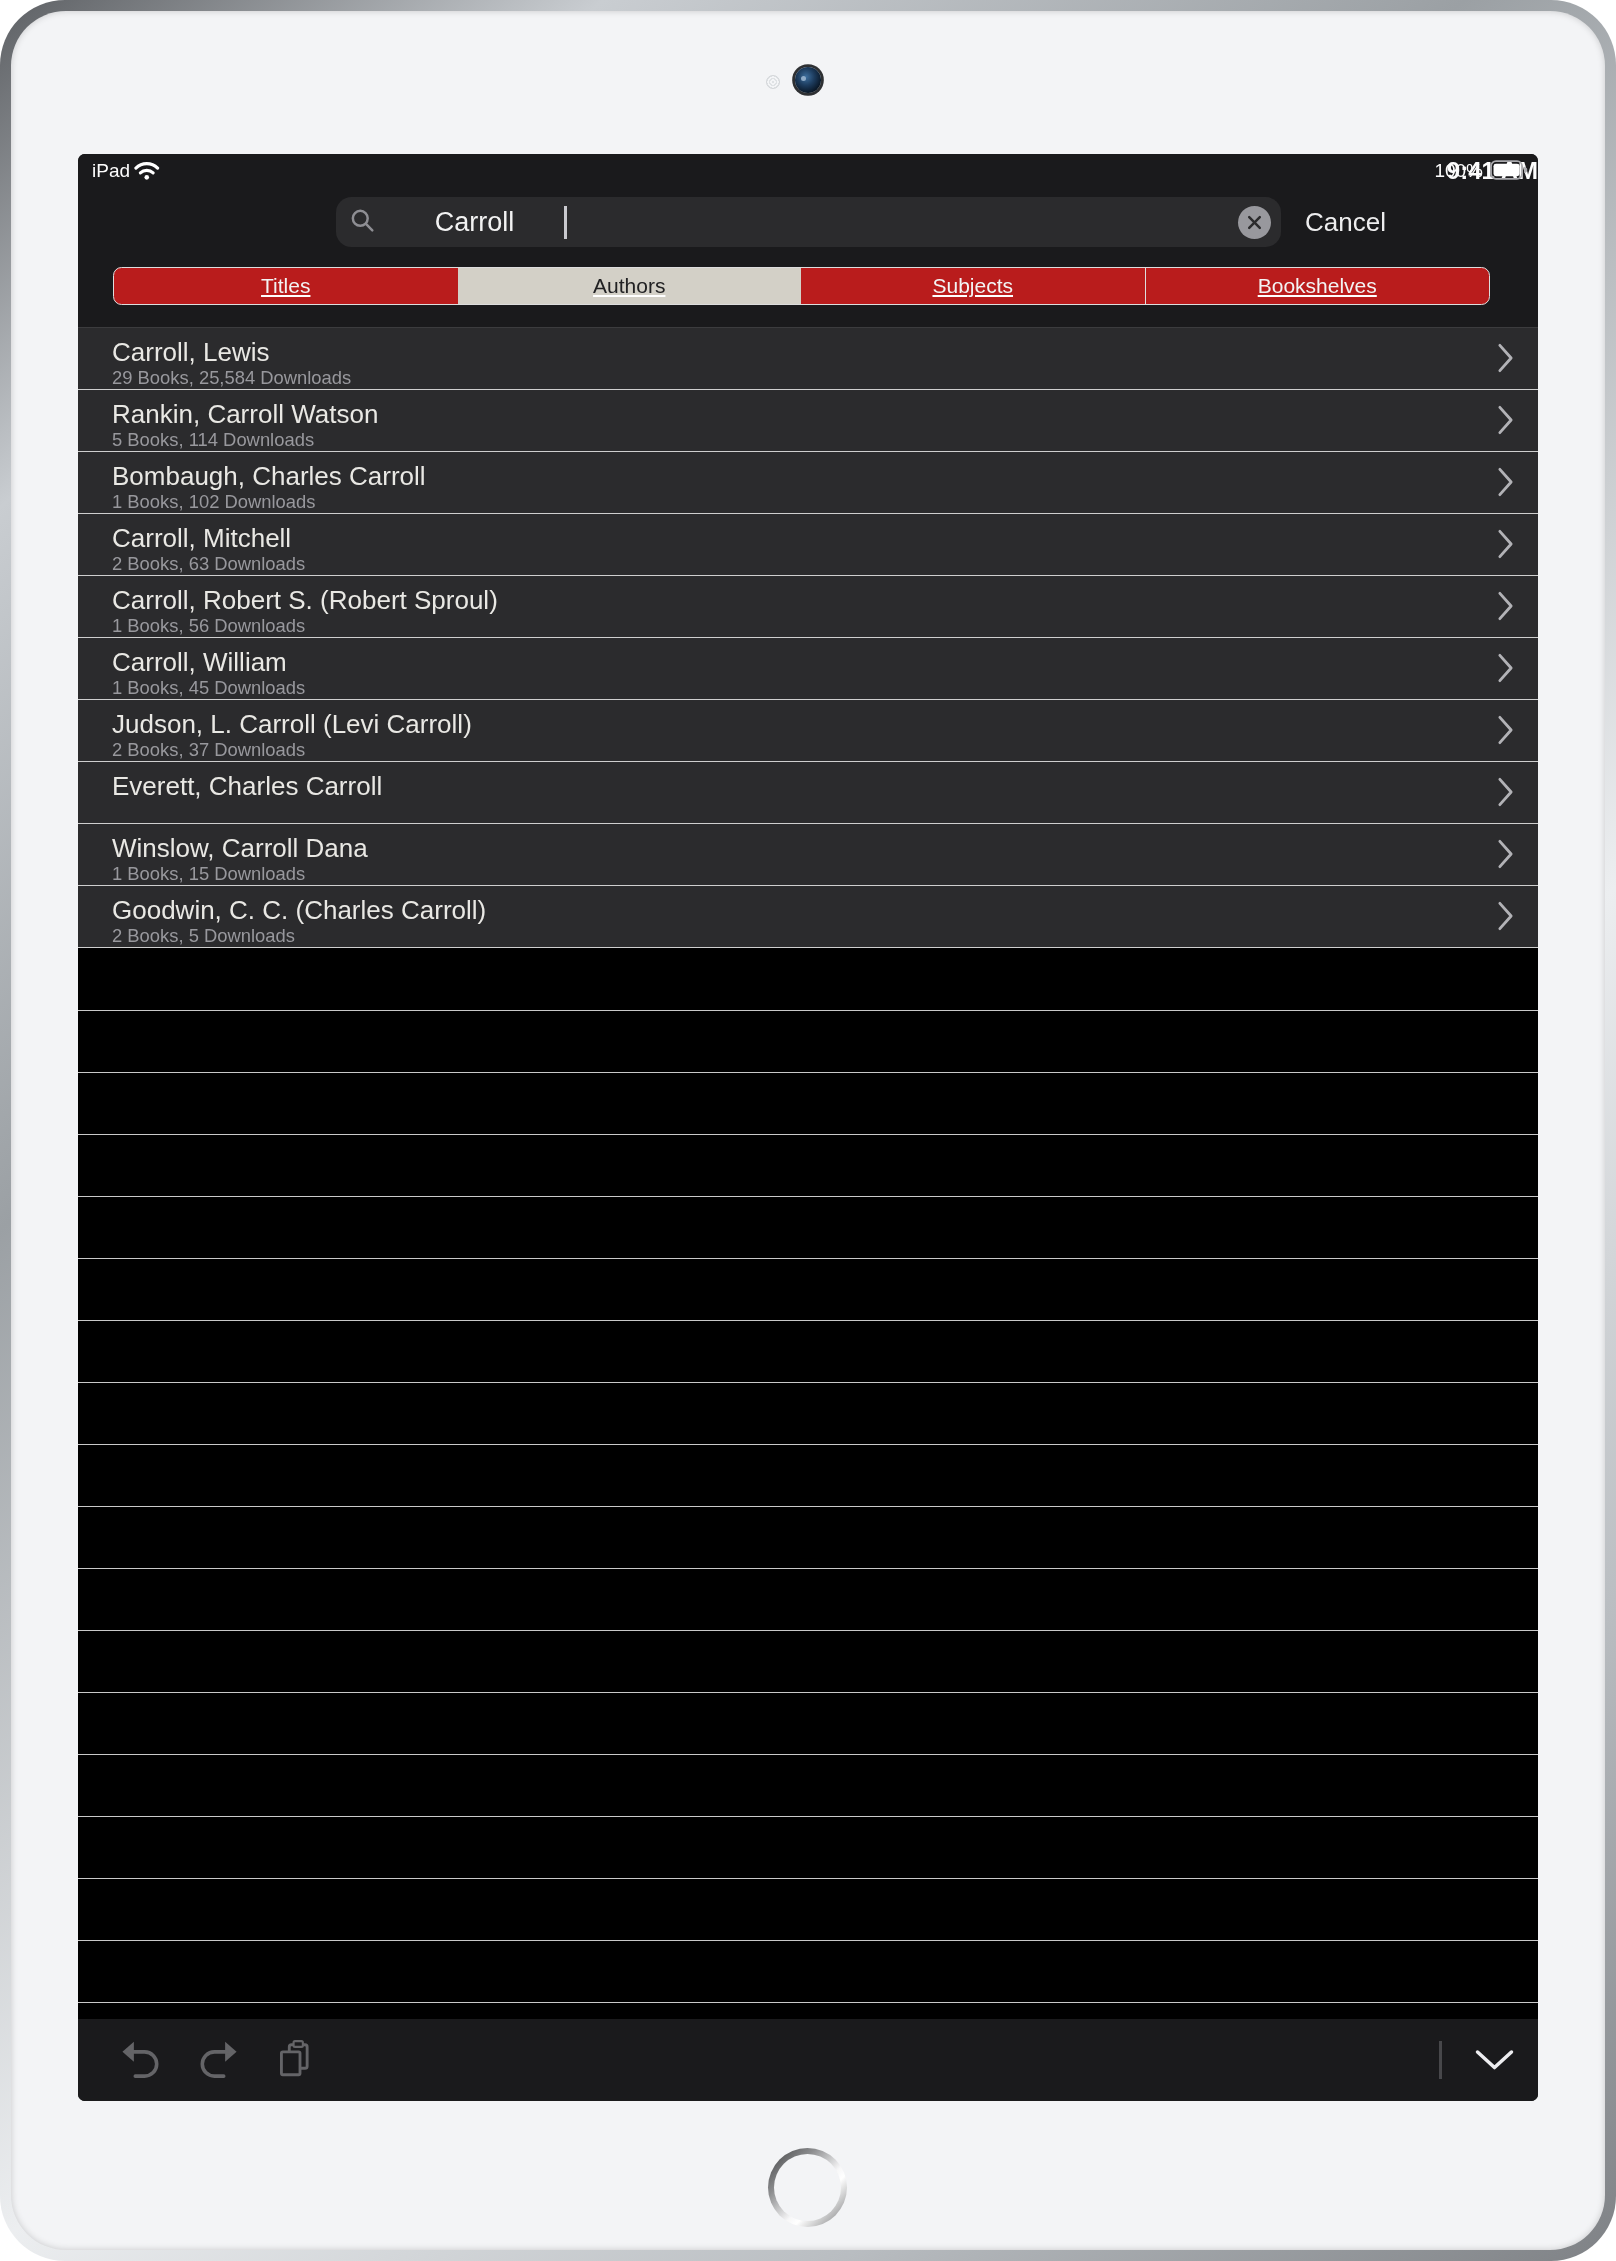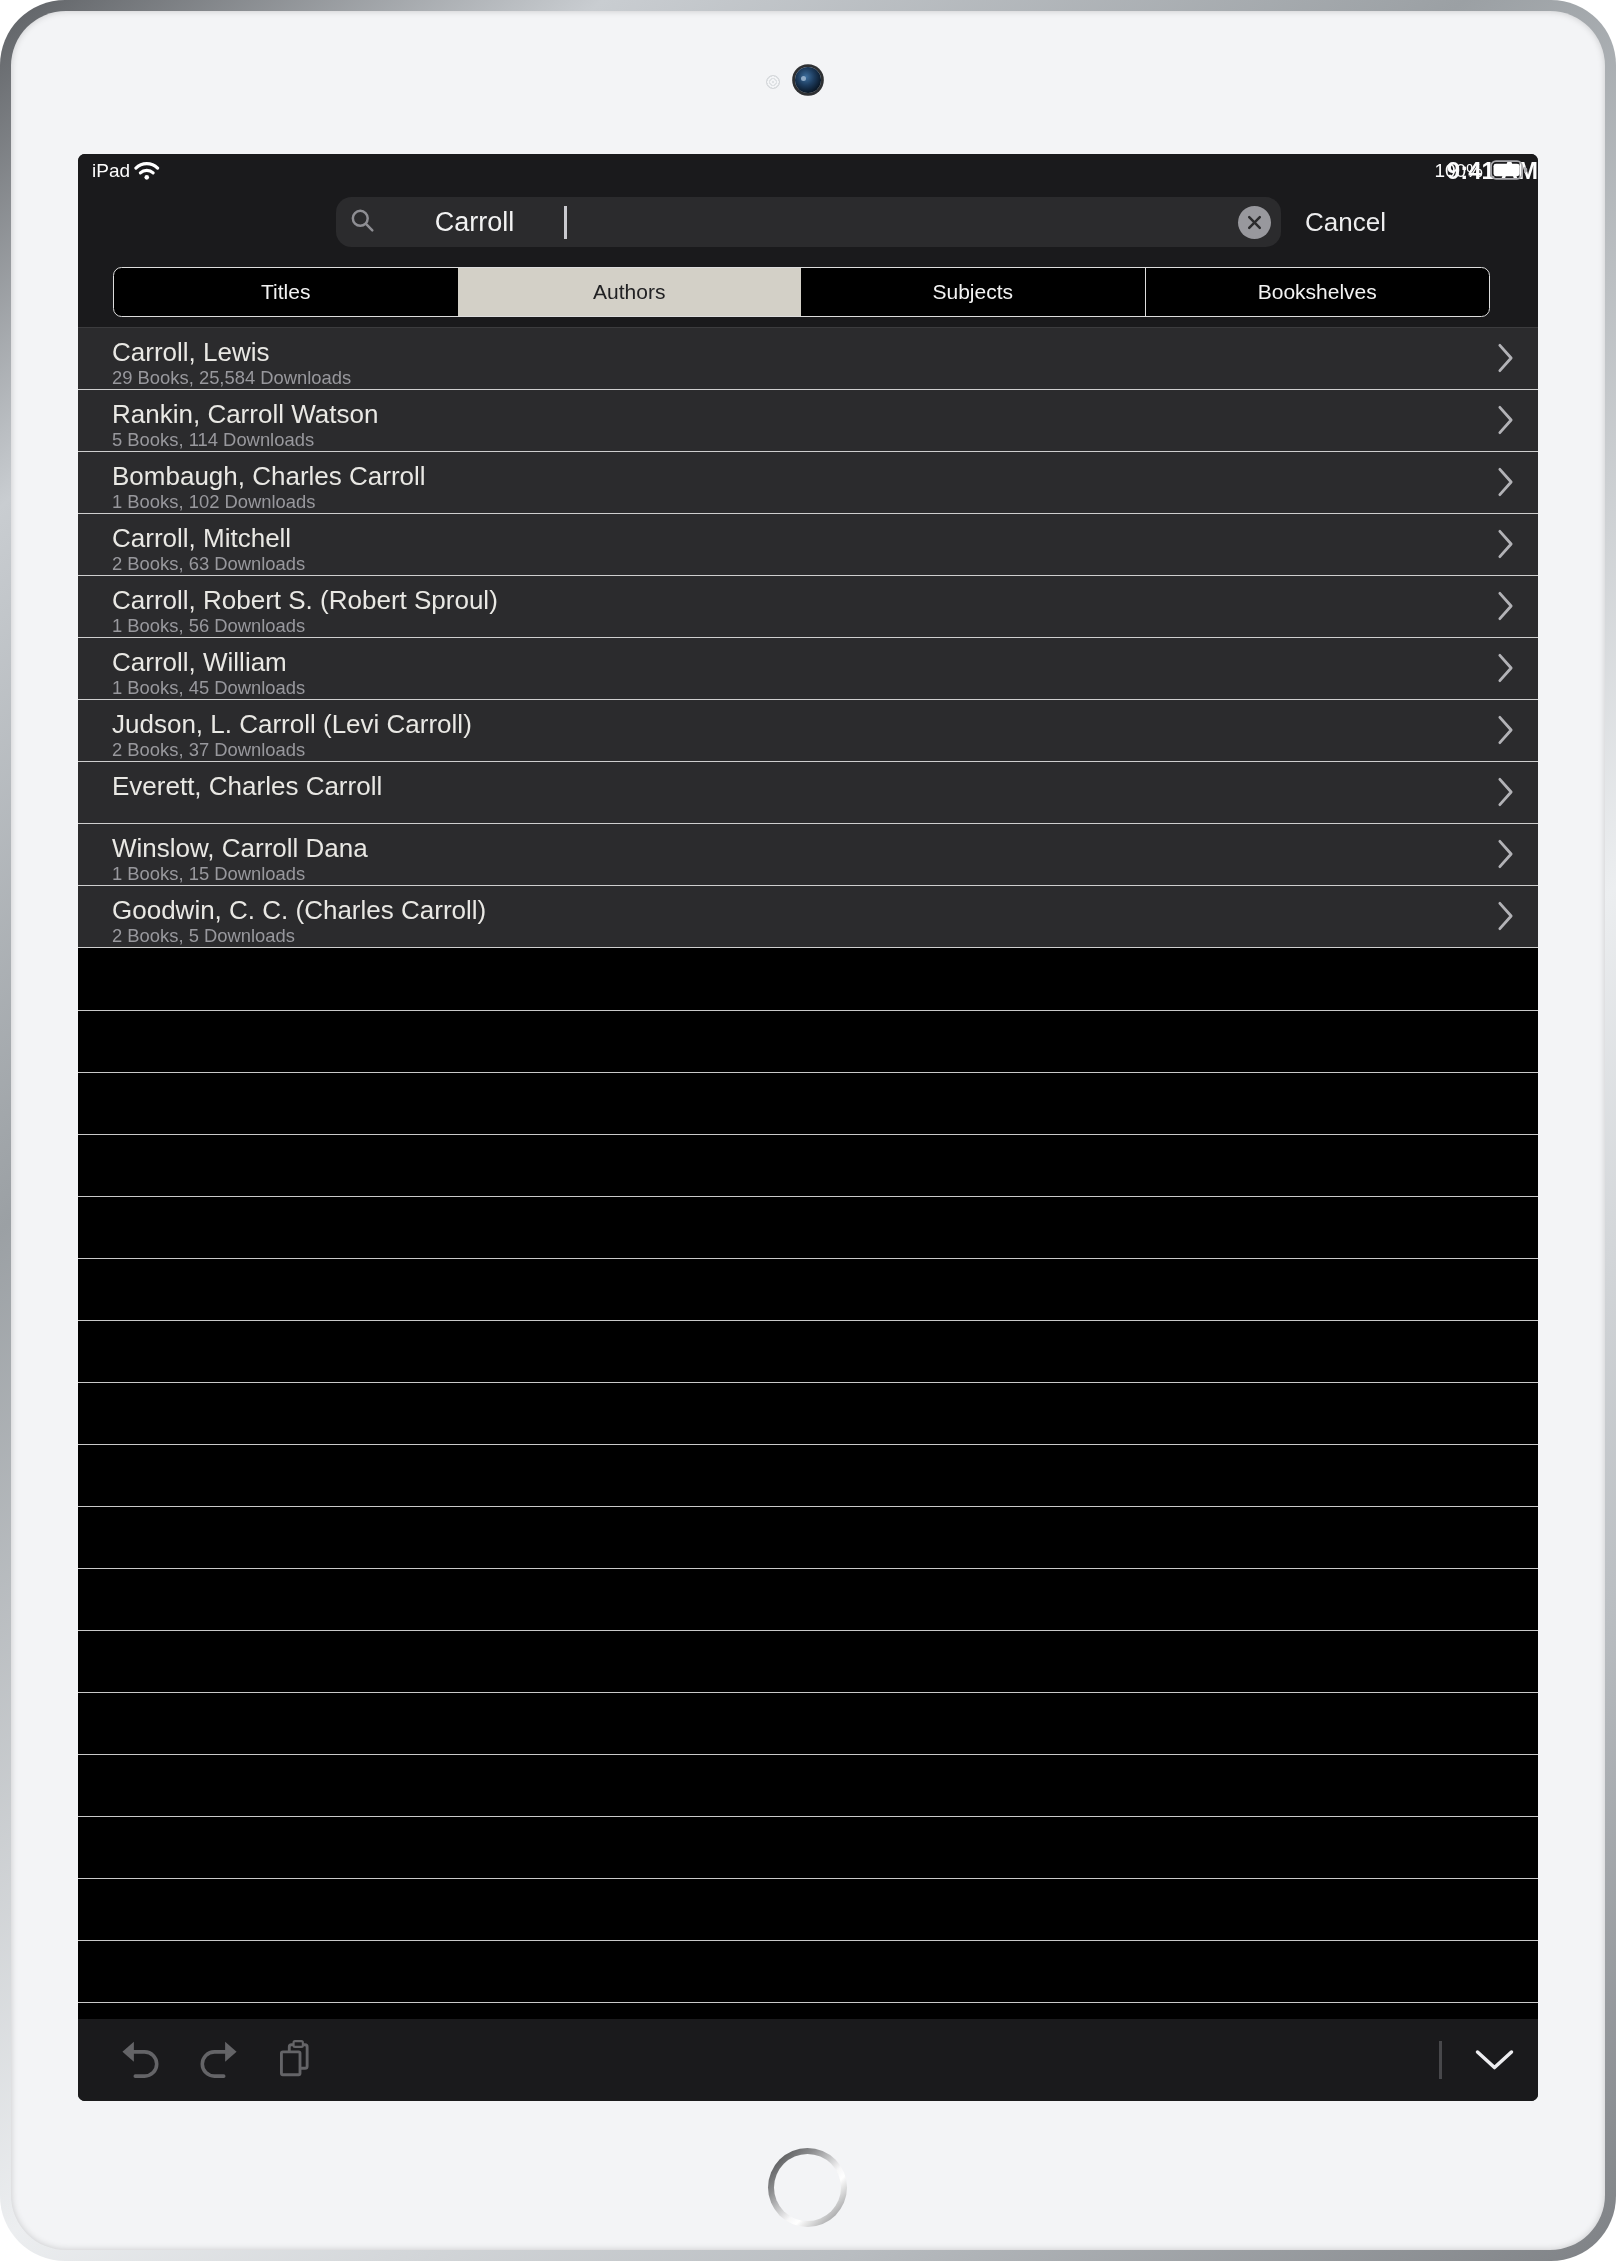--- a/index.html
+++ b/index.html
@@ -56,22 +56,22 @@
   .search-text{font-size:27px;color:#f2f2f2;margin-left:11.3px;white-space:pre;}
   .caret{width:2.8px;height:33px;background:#c9c9ce;margin-left:1.4px;}
   .search-spacer{flex:1;}
   .clear-btn{width:33px;height:33px;border-radius:50%;background:#98989d;display:flex;align-items:center;justify-content:center;flex:none;}
   .cancel-btn{
     position:absolute;left:1227px;top:43px;height:50px;display:flex;align-items:center;
     font-size:26px;color:#ededee;
   }
   
   .segmented{
-    position:absolute;left:35px;top:113px;width:1377px;height:50px;box-sizing:border-box;
-    border:1.4px solid #dddddd;border-radius:8.5px;display:flex;overflow:hidden;background:#000000;
+    position:absolute;left:35px;top:113px;width:1377px;height:38px;box-sizing:border-box;
+    border:1.4px solid #dddddd;border-radius:8.5px;display:flex;overflow:hidden;background:#b91c1c;text-decoration:underline;
   }
   .segment{
     flex:1;display:flex;align-items:center;justify-content:center;
     font-size:21px;color:#f3f3f3;background:transparent;box-sizing:border-box;
   }
   .segment + .segment{border-left:1.4px solid #dddddd;}
   .segment.selected{background:var(--selected-tab-bg,#d3d0c7);color:#212123;}
   .segment.selected + .segment{border-left:none;}
   .segment.selected{border-left:none !important;}
   

